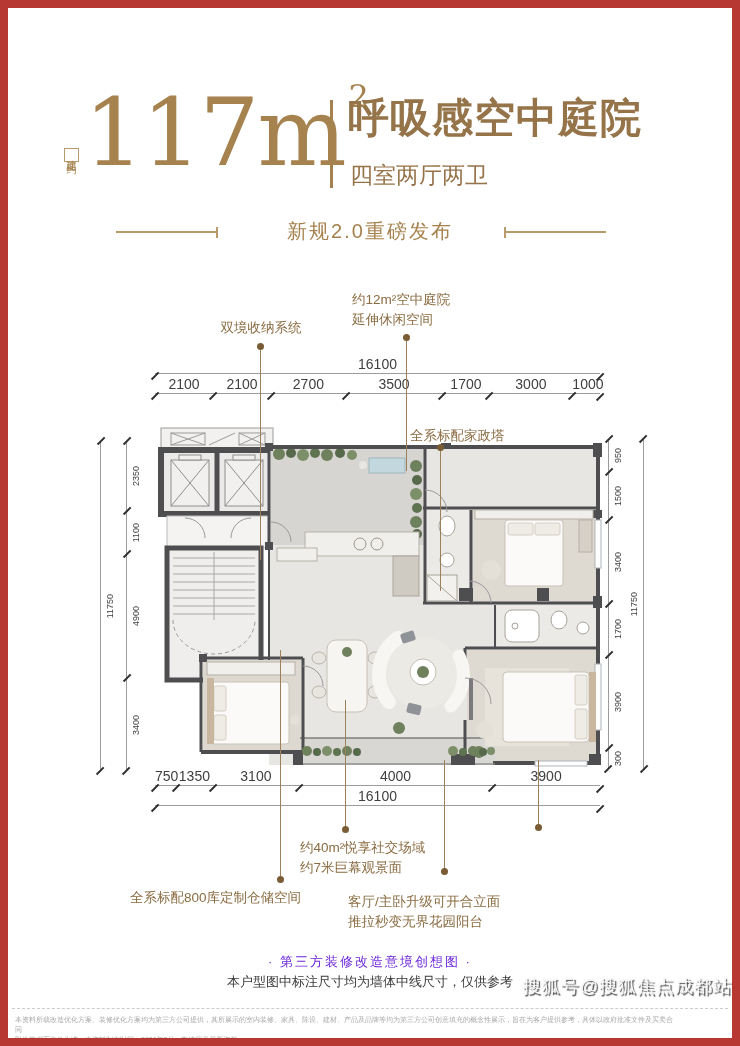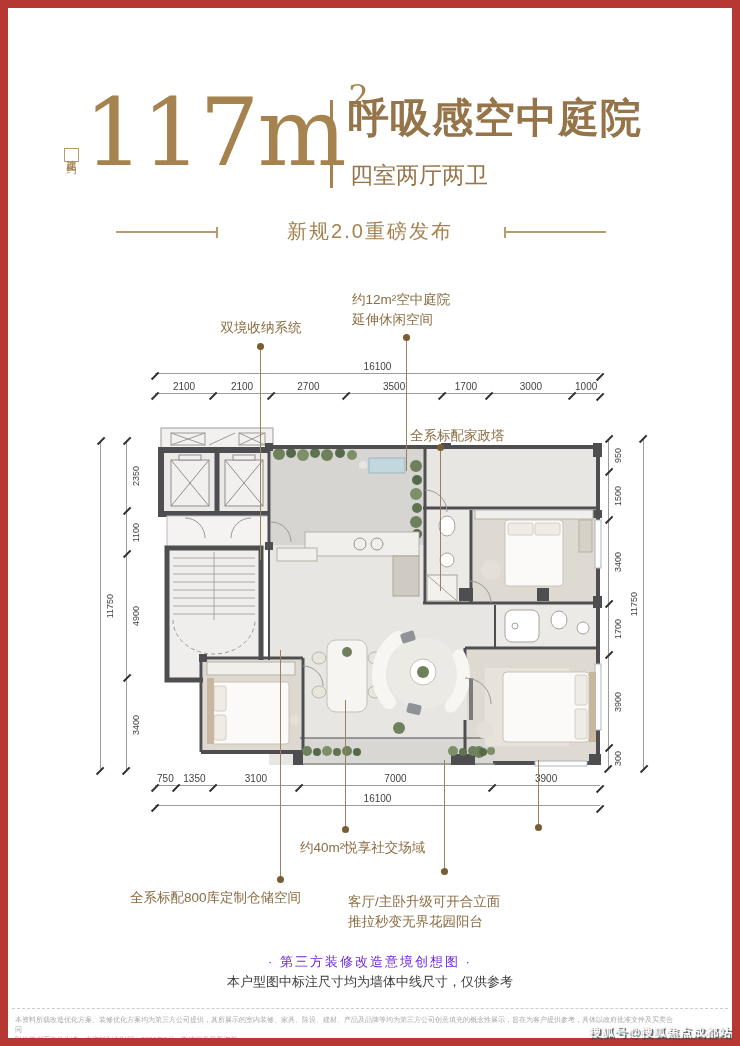--- a/index.html
+++ b/index.html
@@ -29,21 +29,21 @@
 
   
   .callout{position:absolute;color:#8a6c42;font-size:13.5px;line-height:1.45;z-index:40;}
   .leader{position:absolute;width:1px;background:#9b8059;z-index:30;}
   .dot{position:absolute;width:7px;height:7px;border-radius:50%;background:#7a5c34;z-index:31;}
 
   
   .dim-row{position:absolute;display:flex;align-items:flex-end;height:14px;}
   .dim-row .dim-seg{position:relative;height:13px;border-bottom:1px solid #9c9c9c;}
   .dim-row .dim-label{position:absolute;left:0;right:0;bottom:1px;text-align:center;
-      font-size:10px;color:#3f3f3f;white-space:nowrap;}
+      font-size:14px;color:#3f3f3f;white-space:nowrap;}
   .dim-row .dim-seg::before{content:"";position:absolute;left:-5px;bottom:-4px;width:10px;height:1.6px;
       background:#2f2f2f;transform:rotate(-45deg);}
   .dim-row::after{content:"";position:absolute;right:-5px;bottom:-4px;width:10px;height:1.6px;
       background:#2f2f2f;transform:rotate(-45deg);}
   .dim-col{position:absolute;display:flex;flex-direction:column;width:22px;}
   .dim-col .dim-seg{position:relative;display:flex;align-items:center;}
   .dim-col .dim-label{font-size:9px;color:#3f3f3f;white-space:nowrap;
       writing-mode:vertical-rl;transform:rotate(180deg);}
   .dim-col.line-left .dim-seg{border-left:1px solid #9c9c9c;padding-left:4px;}
   .dim-col.line-left .dim-seg::before{content:"";position:absolute;left:-5px;top:-1px;width:10px;height:1.6px;
@@ -57,22 +57,22 @@
       background:#2f2f2f;transform:rotate(-45deg);}
 
   
   .concept-note{position:absolute;left:0;right:0;top:953px;text-align:center;
       font-size:13px;letter-spacing:2px;color:#6d28d9;}
   .dimension-note{position:absolute;left:0;right:0;top:973px;text-align:center;
       font-size:13px;color:#3a3a3a;}
   .squiggle{position:absolute;left:12px;right:12px;top:1008px;border-top:1px dashed #cccccc;}
   .disclaimer{position:absolute;left:15px;top:1015px;width:660px;
       font-size:7px;line-height:10px;color:#a9a9a9;}
-  .watermark{position:absolute;right:8px;top:1024px;z-index:70;
-      font-size:12px;font-weight:bold;color:#f7f7f7;letter-spacing:1px;
+  .watermark{position:absolute;right:8px;top:974px;z-index:70;
+      font-size:18px;font-weight:normal;color:#f7f7f7;letter-spacing:1px;
       text-shadow:1.5px 1.5px 1px rgba(70,70,70,.95), -0.5px -0.5px 0 rgba(255,255,255,.7);}
 
   .plan-svg{position:absolute;left:155px;top:420px;width:447px;height:350px;z-index:10;}
 </style>
 </head>
 <body>
 
 <div class="page">
 
   <div class="area-label">建面约</div>
@@ -131,21 +131,21 @@
       <div class="dim-seg" style="flex-grow: 750;">
         <span class="dim-label">750</span>
       </div>
       <div class="dim-seg" style="flex-grow: 1350;">
         <span class="dim-label">1350</span>
       </div>
       <div class="dim-seg" style="flex-grow: 3100;">
         <span class="dim-label">3100</span>
       </div>
       <div class="dim-seg" style="flex-grow: 7000;">
-        <span class="dim-label">7000</span>
+        <span class="dim-label">4000</span>
       </div>
       <div class="dim-seg" style="flex-grow: 3900;">
         <span class="dim-label">3900</span>
       </div>
     </div>
   <div class="dim-row" style="left:155px;top:792px;width:445px;">
       <div class="dim-seg" style="flex-grow: 16100;">
         <span class="dim-label">16100</span>
       </div>
     </div>
@@ -410,20 +410,21 @@
   <div class="dot" style="left:277px;top:876px;"></div>
   <div class="leader" style="left:345px;top:700px;height:128px;"></div>
   <div class="dot" style="left:342px;top:826px;"></div>
   <div class="leader" style="left:444px;top:760px;height:110px;"></div>
   <div class="dot" style="left:441px;top:868px;"></div>
   <div class="leader" style="left:538px;top:760px;height:66px;"></div>
   <div class="dot" style="left:535px;top:824px;"></div>
 
   <div class="callout" style="left:300px;top:838px;width:160px;">
     <div>约40m²悦享社交场域</div>
+    <div>约7米巨幕观景面</div>
   </div>
   <div class="callout" style="left:483px;top:835px;width:185px;">
   </div>
   <div class="callout" style="left:130px;top:888px;width:200px;">全系标配800库定制仓储空间</div>
   <div class="callout" style="left:348px;top:892px;width:185px;">
     <div>客厅/主卧升级可开合立面</div>
     <div>推拉秒变无界花园阳台</div>
   </div>
 
   <div class="concept-note">· 第三方装修改造意境创想图 ·</div>

